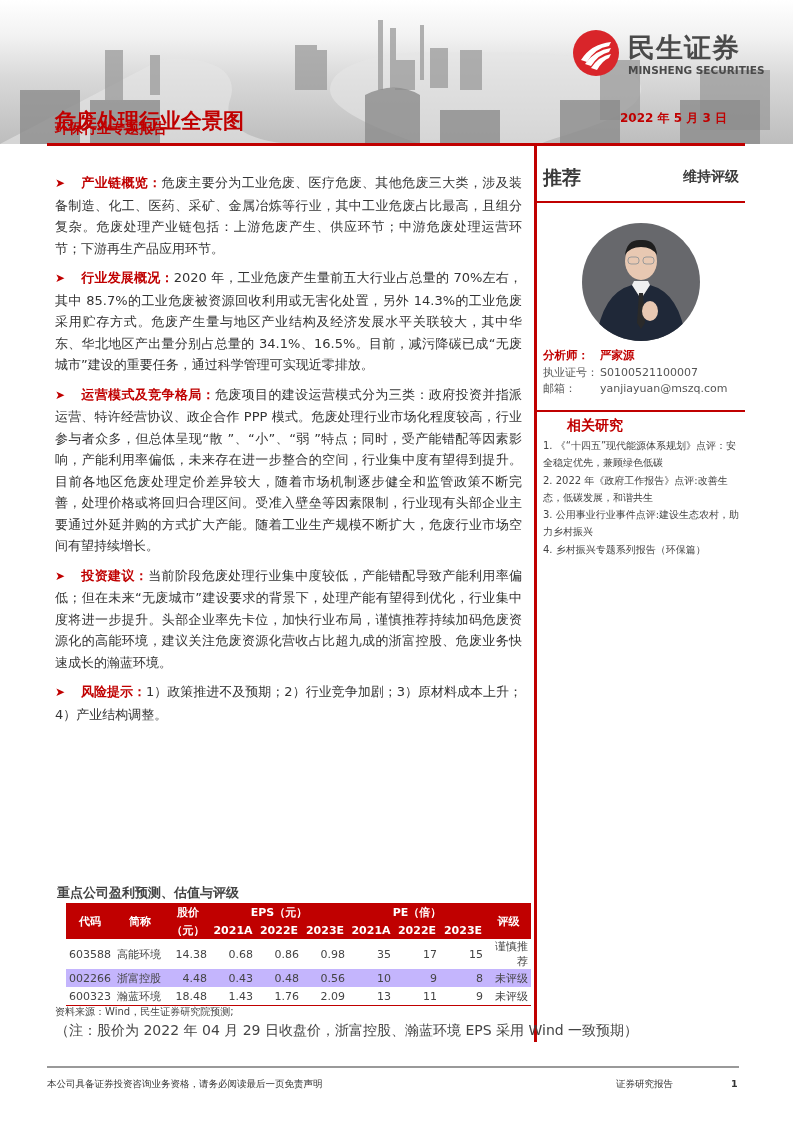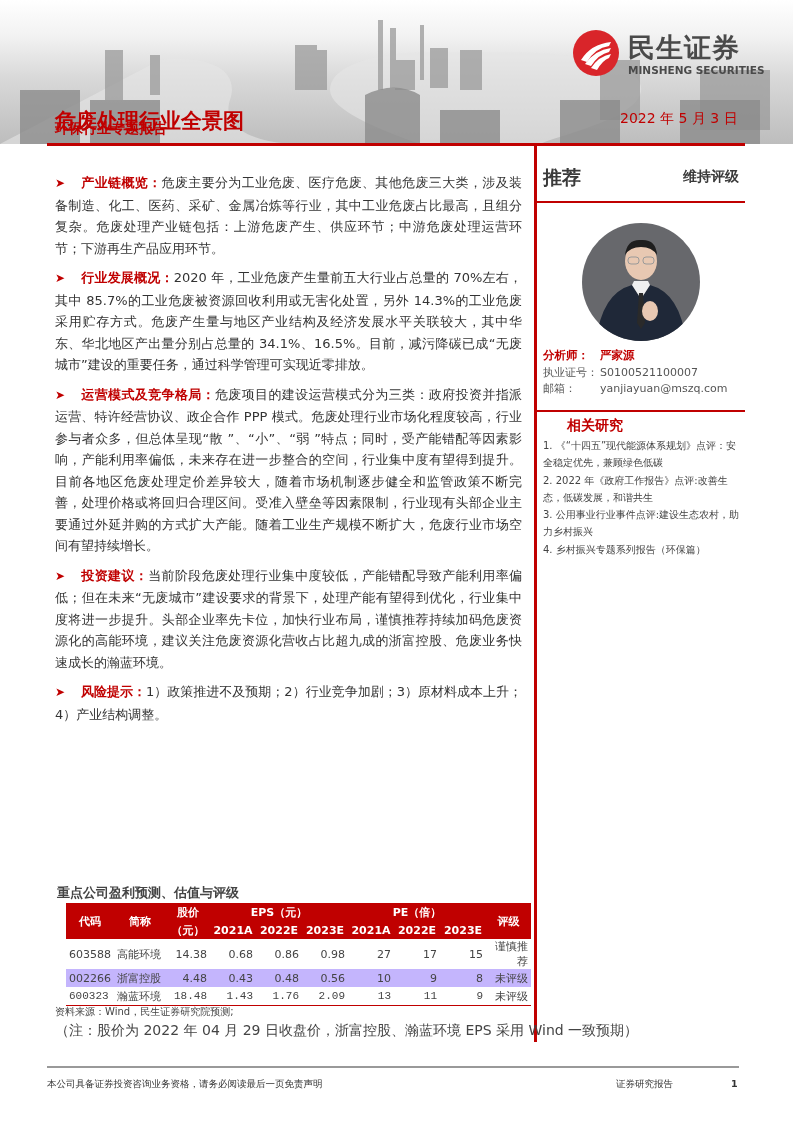--- a/index.html
+++ b/index.html
@@ -7,21 +7,21 @@
          font-family:"DejaVu Sans","Liberation Sans",sans-serif; color:#333; }
   .banner { position:absolute; left:0; top:0; width:793px; height:144px; overflow:hidden;
             background: linear-gradient(180deg,#ffffff 0%, #f2f2f2 25%, #d8d8d8 55%, #bdbdbd 100%); }
   .banner svg { position:absolute; left:0; top:0; }
   .cat-label { position:absolute; left:55px; top:73px; font-size:14px; font-weight:bold; color:#c00000; letter-spacing:0px;margin-top:47px; }
   .page-title { position:absolute; left:55px; top:107px; font-size:21px; font-weight:bold; color:#c00000; }
   .logo { position:absolute; left:573px; top:30px; width:200px; height:50px; }
   .logo-circle { position:absolute; left:0; top:0; width:46px; height:46px; border-radius:50%; background:#d9252a; }
   .logo-cn { position:absolute; left:55px; top:0px; font-size:27px; font-weight:bold; color:#4a4a4a; letter-spacing:1px; }
   .logo-en { position:absolute; left:55px; top:34px; font-size:10.5px; font-weight:bold; color:#4a4a4a; white-space:nowrap; }
-  .report-date { position:absolute; left:620px; top:110px; font-size:14px; font-weight:normal; color:#c00000; }
+  .report-date { position:absolute; left:620px; top:110px; font-size:12px; font-weight:bold; color:#c00000; }
 
   .hline-top { position:absolute; left:47px; top:143px; width:698px; height:3px; background:#c00000; }
   .vline { position:absolute; left:534px; top:144px; width:3px; height:898px; background:#c00000; }
 
   .left-col { position:absolute; left:55px; top:172px; width:467px; }
   .para { font-size:13px; line-height:21.5px; color:#333; margin:0 0 8px 0; text-align:justify; }
   .para .bullet { color:#c00000; font-weight:bold; display:inline-block; width:26px; font-size:12px; }
   .para .heading { color:#c00000; font-weight:bold; }
 
   .rec { position:absolute; left:543px; top:165px; font-size:19px; font-weight:bold; color:#3a3a3a; }
@@ -34,21 +34,21 @@
   .rline2 { position:absolute; left:537px; top:410px; width:208px; height:2px; background:#c00000; }
   .related-title { position:absolute; left:543px; top:417px; font-size:14px; font-weight:bold; color:#c00000;margin-left:24px; }
   .related-list { position:absolute; left:543px; top:437px; width:200px; font-size:10px; line-height:17.3px; color:#444; }
   .related-list div { margin:0; }
 
   .tbl-title { position:absolute; left:57px; top:884px; font-size:13px; font-weight:bold; color:#444; }
   table.est { position:absolute; left:55px; top:903px; width:465px; border-collapse:collapse; font-size:11px;margin-left:11px; }
   table.est thead th { background:#c00000; color:#fff; font-weight:bold; padding:0; height:18px; font-size:11px; }
   table.est tbody td { height:18px; padding:0 3px; color:#444; }
   table.est tbody tr:nth-child(2) td { background:#c4b5fd; }
-  table.est tbody tr:last-child td { border-bottom:1px solid #c00000;font-family:Liberation Mono, monospace; }
+  table.est tbody tr:last-child td { border-bottom:1px solid #c00000; }
   .num { text-align:right; }
   .src { position:absolute; left:55px; top:1005px; font-size:10px; color:#444; }
   .note { position:absolute; left:55px; top:1022px; font-size:14px; color:#444; }
 
   .footer-line { position:absolute; left:47px; top:1066px; width:692px; height:2px; background:#999; }
   .footer-left { position:absolute; left:47px; top:1078px; font-size:9.5px; color:#333; }
   .footer-right { position:absolute; left:616px; top:1078px; font-size:9.5px; color:#333; }
   .footer-page { position:absolute; left:731px; top:1078px; font-size:9.5px; font-weight:bold; color:#333; }
 </style>
 </head>
@@ -178,21 +178,21 @@
     </tr>
   </thead>
   <tbody>
     <tr>
       <td>603588</td>
       <td>高能环境</td>
       <td class="num">14.38</td>
       <td class="num">0.68</td>
       <td class="num">0.86</td>
       <td class="num">0.98</td>
-      <td class="num">27</td>
+      <td class="num">35</td>
       <td class="num">17</td>
       <td class="num">15</td>
       <td class="num">谨慎推荐</td>
     </tr>
     <tr>
       <td>002266</td>
       <td>浙富控股</td>
       <td class="num">4.48</td>
       <td class="num">0.43</td>
       <td class="num">0.48</td>

